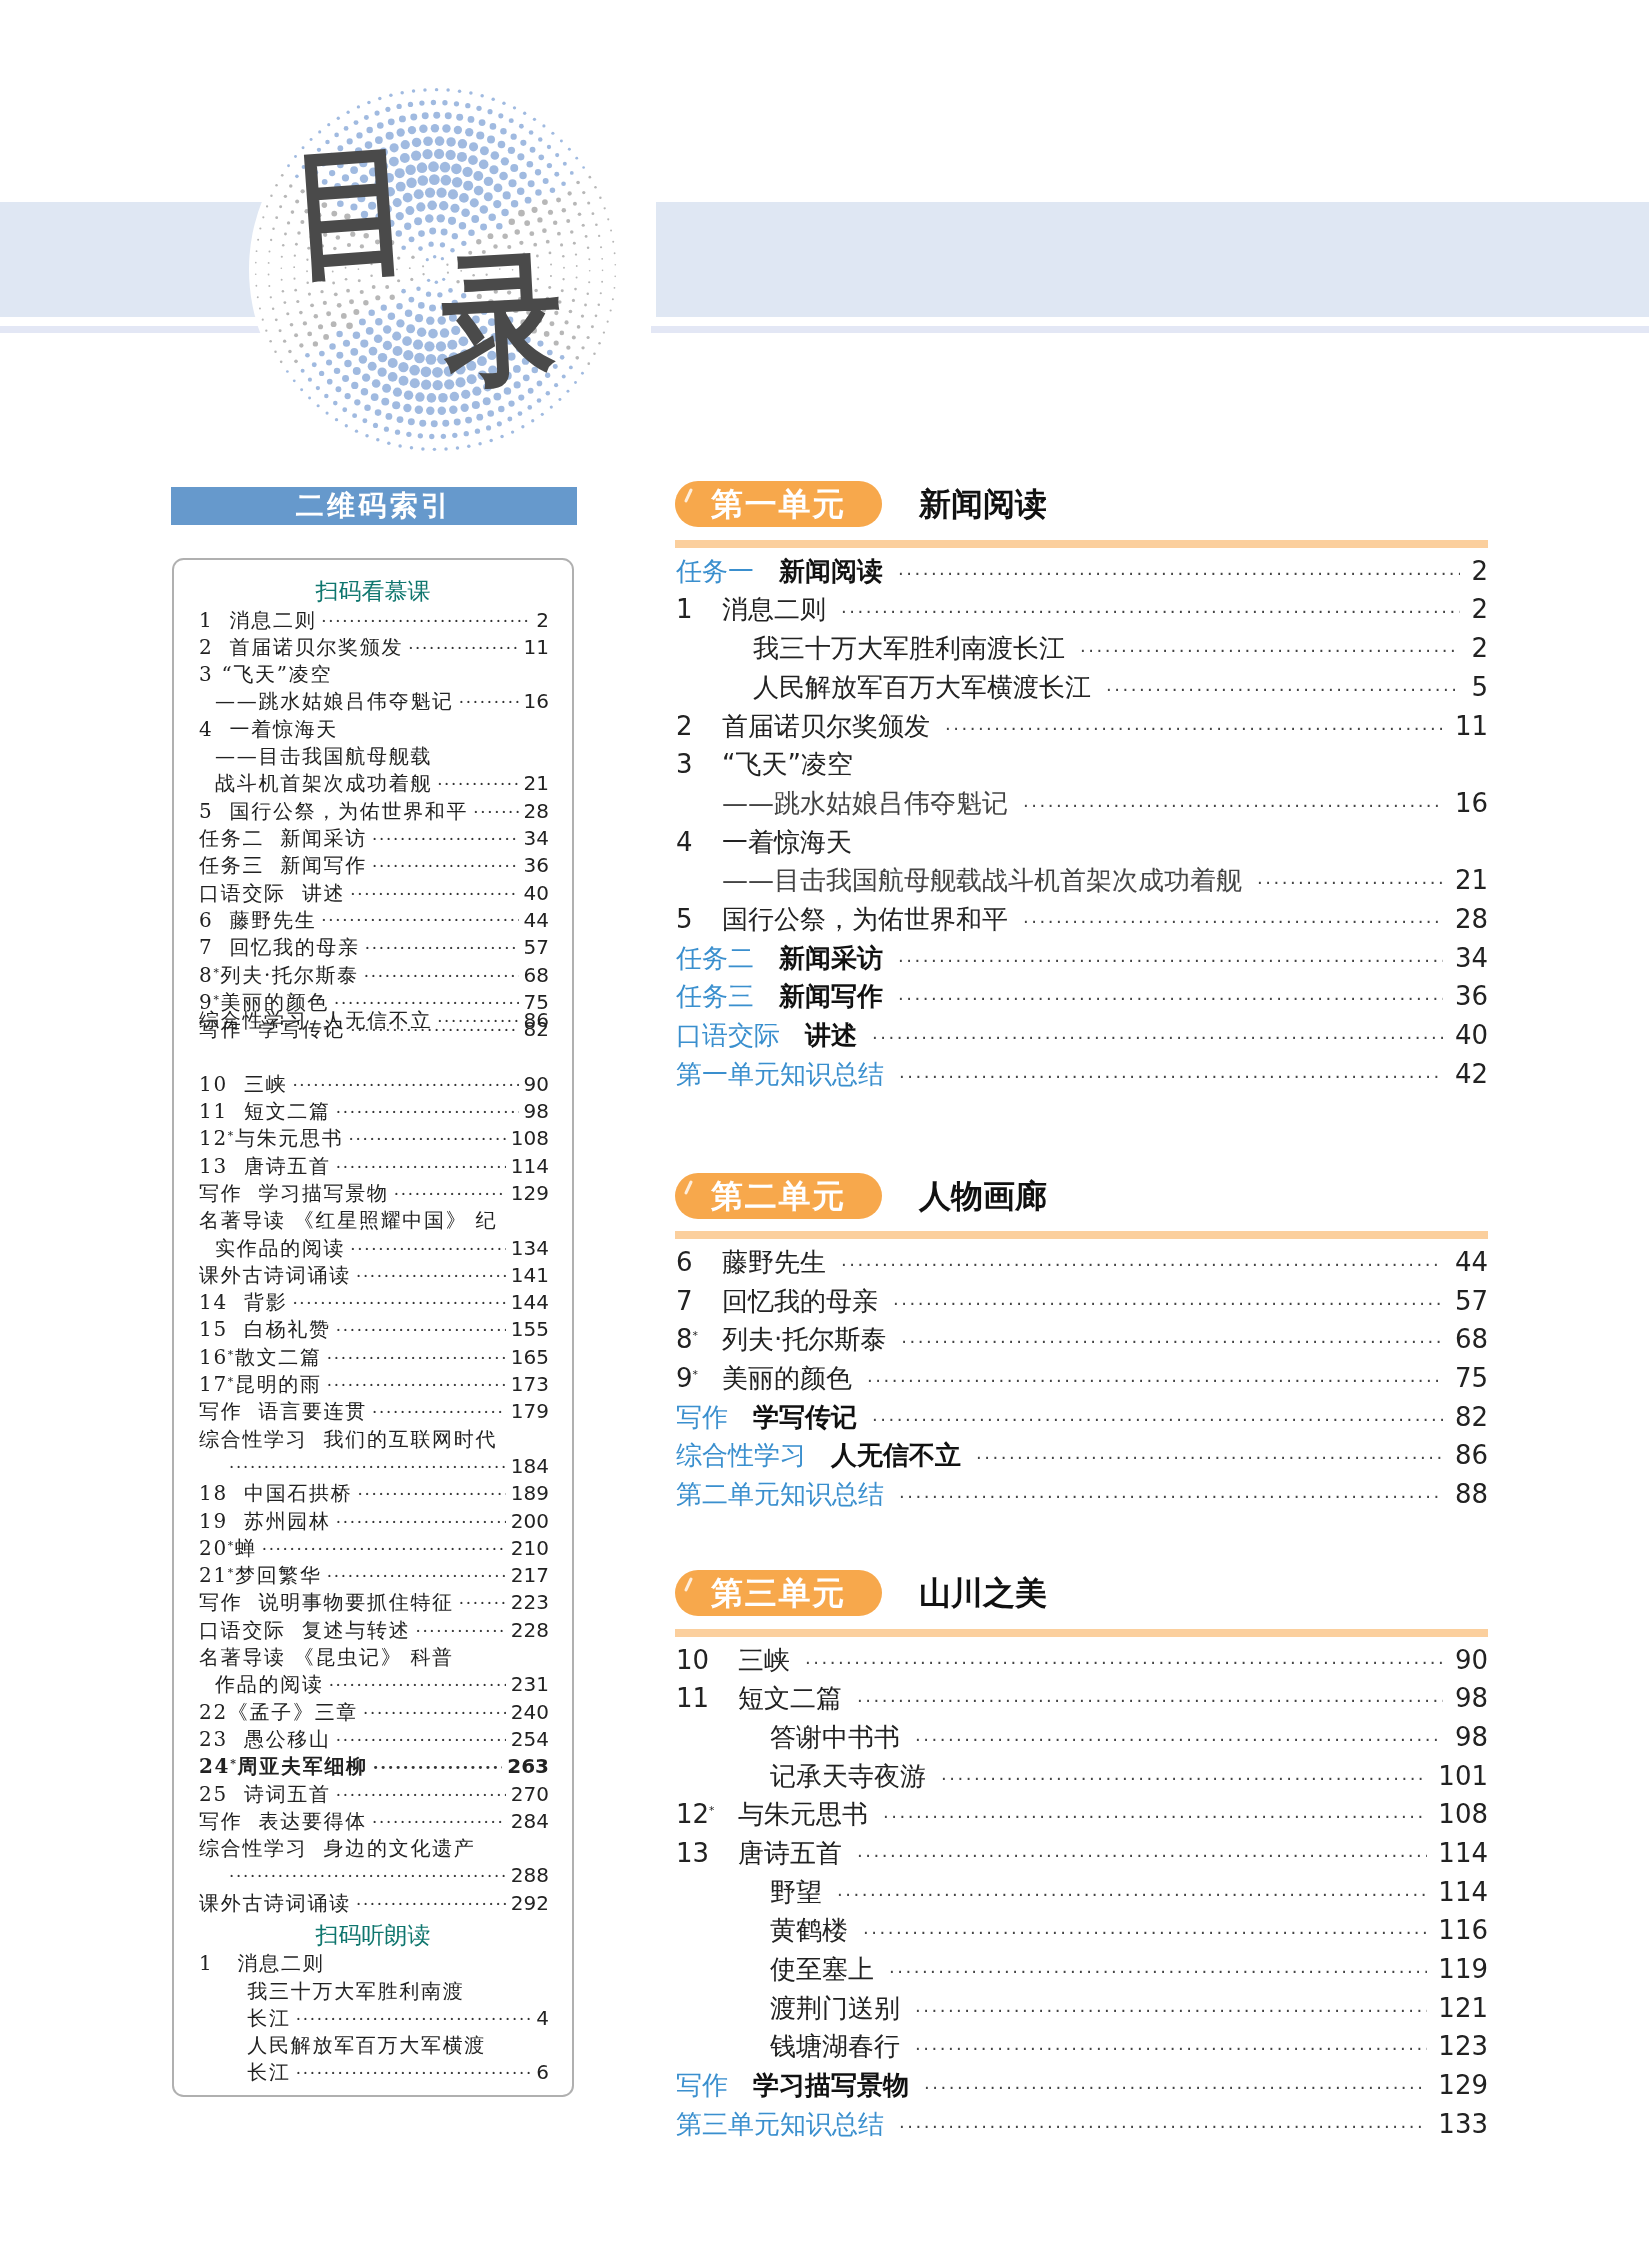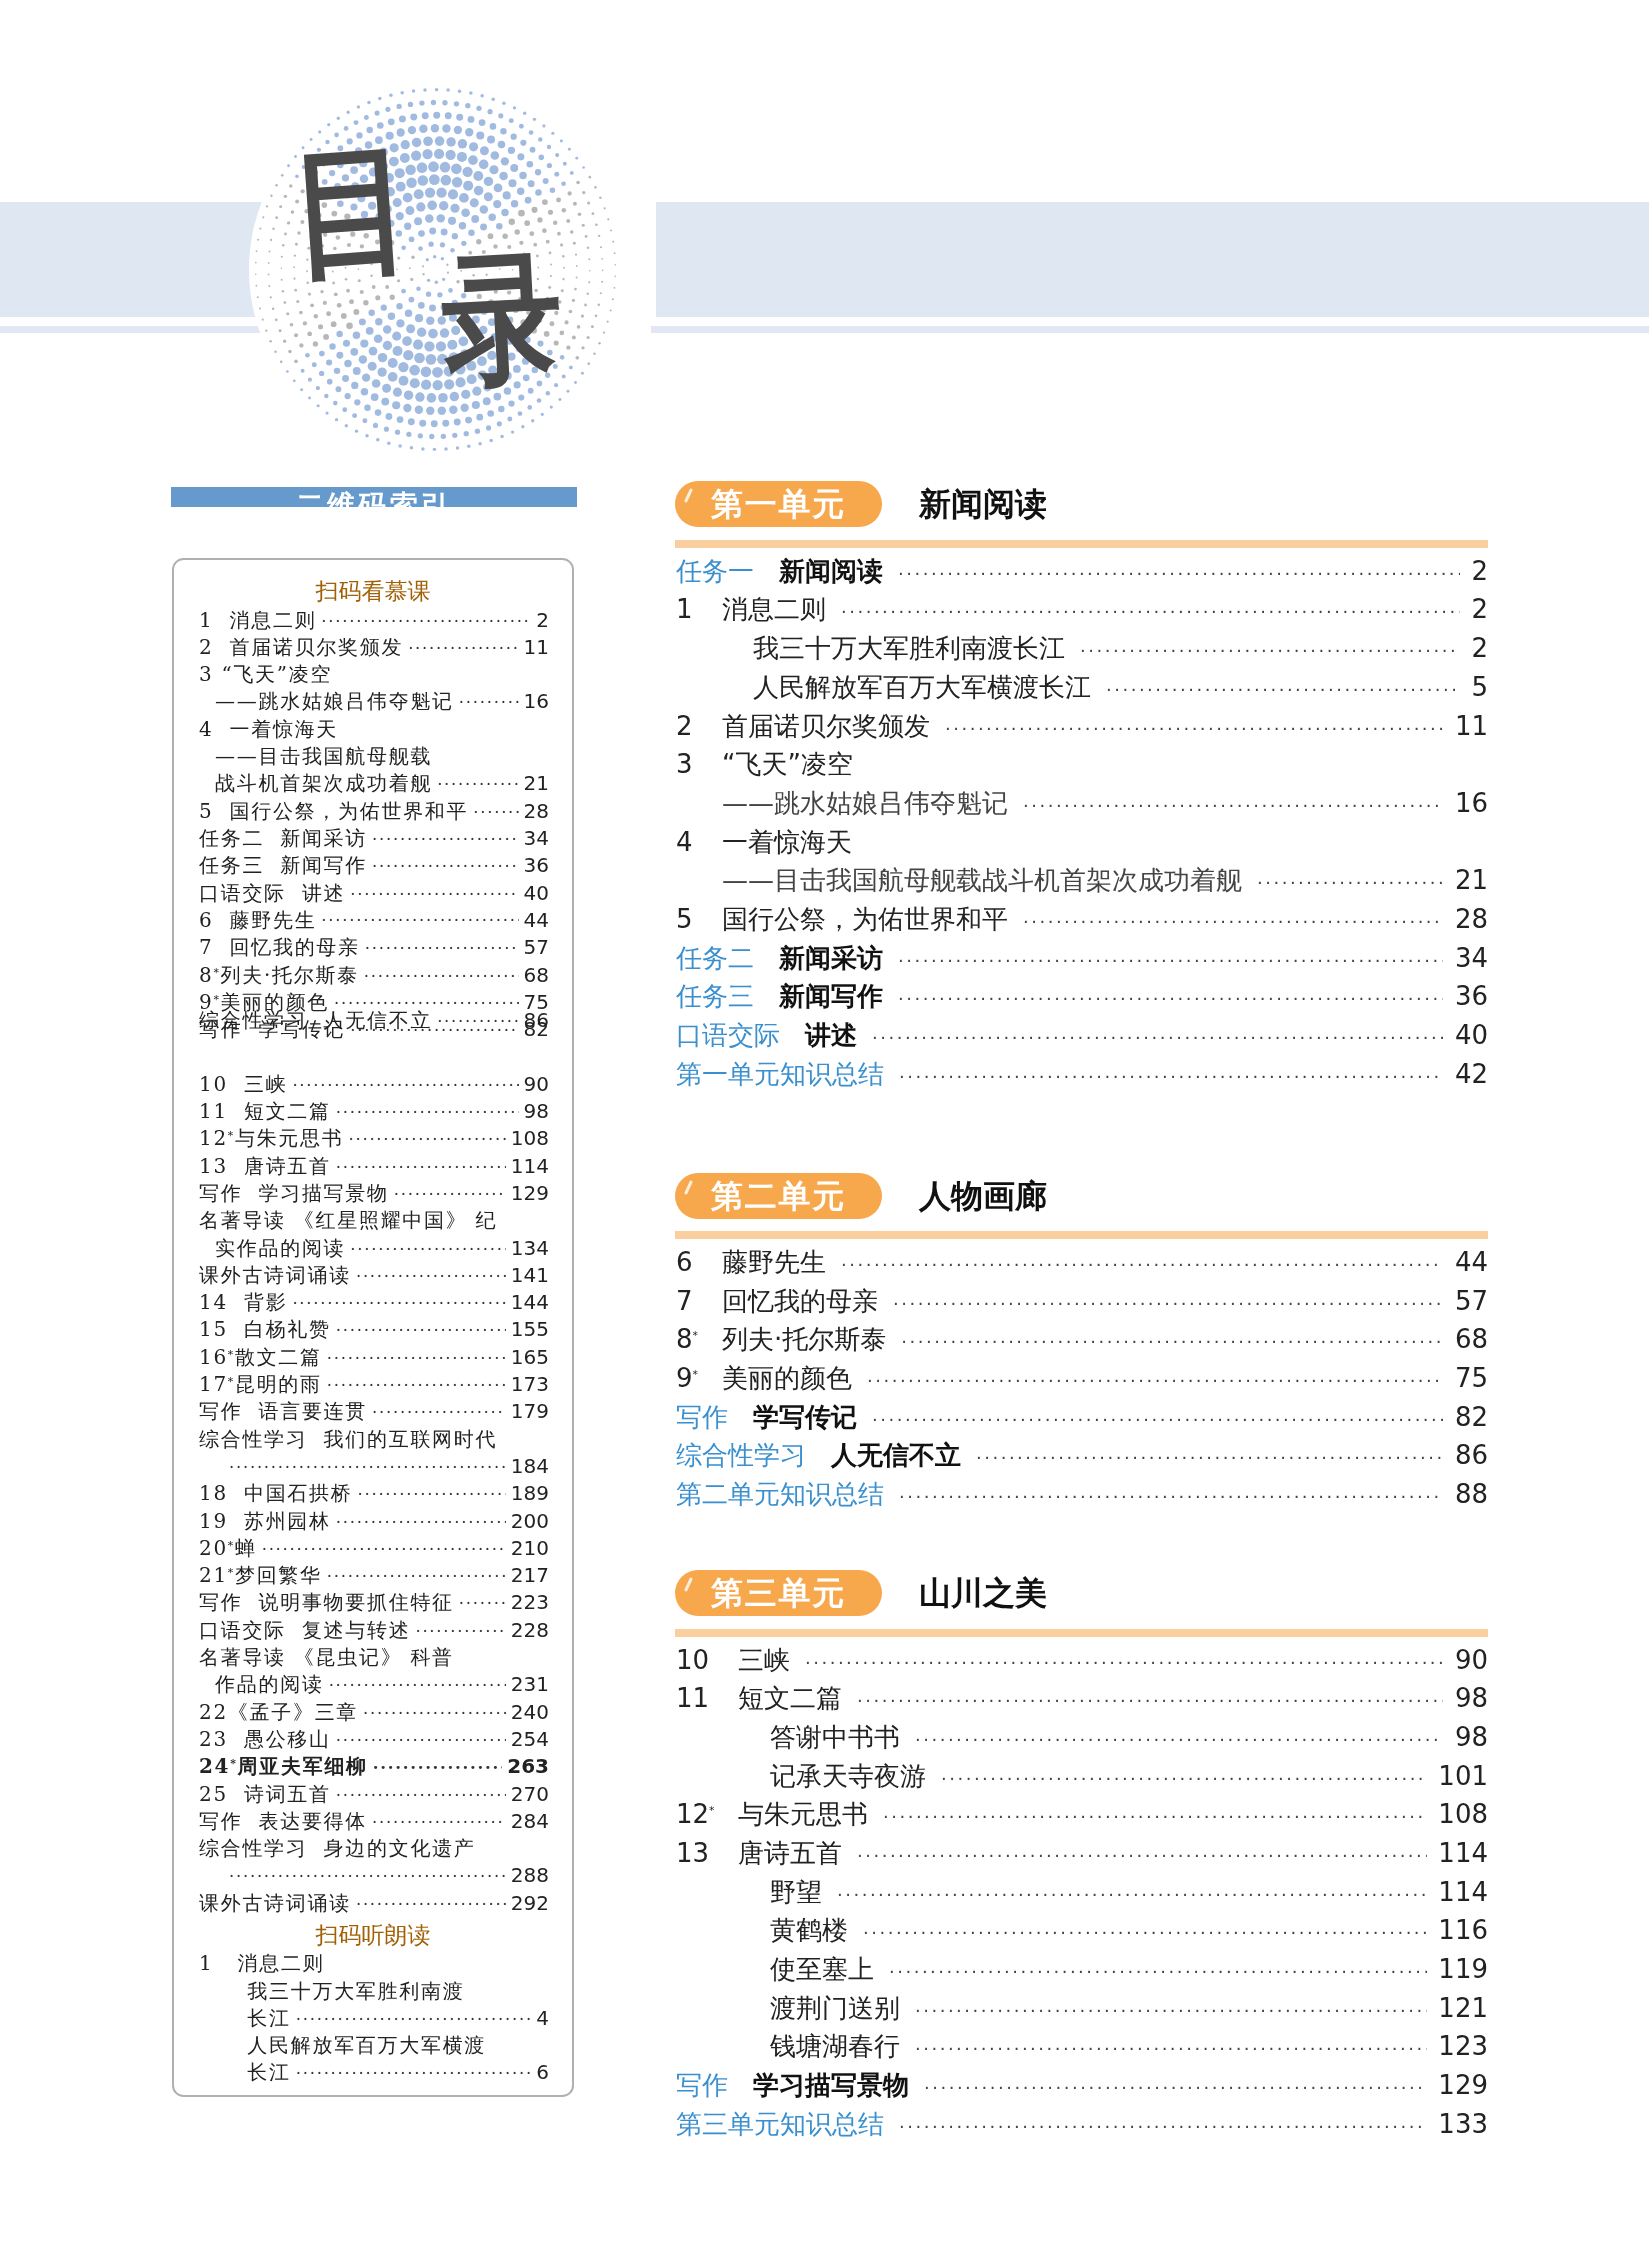--- a/index.html
+++ b/index.html
@@ -12,25 +12,25 @@
   .stripe-left { position:absolute; left:0; top:326px; width:266px; height:6.6px; background:#e3e7f5; }
   .stripe-right { position:absolute; left:651px; top:326px; width:998px; height:6.6px; background:#e3e7f5; }
   .logo-circle { position:absolute; left:249px; top:83px; width:373px; height:373px; border-radius:50%;
                  background:#ffffff; overflow:hidden; }
   .logo-circle svg { position:absolute; left:0; top:0; }
   .logo-char { position:absolute; font-family:"DejaVu Sans",sans-serif; font-weight:bold; color:#4a4a4a; line-height:1; }
   .logo-char.c1 { left:282px; top:141px; font-size:141px; transform:rotate(-4deg) scaleX(0.85); }
   .logo-char.c2 { left:432px; top:249px; font-size:141px; transform:rotate(-3deg) scaleX(0.85); }
 
   
-  .qr-header { position:absolute; left:171px; top:487px; width:406px; height:20px; background:#6699cc;
+  .qr-header { position:absolute; left:171px; top:487px; width:406px; height:38px; background:#6699cc;
                color:#fff; font-size:28px; font-weight:bold; text-align:center; line-height:38px; letter-spacing:3.3px; }
   .qr-box { position:absolute; left:172px; top:558px; width:402px; height:1539px;
             border:2.5px solid #b0b0b0; border-radius:11.6px; box-sizing:border-box; }
-  .qr-section-title { position:absolute; left:172px; width:402px; text-align:center; font-size:23px; color:#a16207; }
+  .qr-section-title { position:absolute; left:172px; width:402px; text-align:center; font-size:23px; color:#0f766e; }
   .qr-row { position:absolute; left:199px; width:350px; height:27px; font-family:"DejaVu Serif",serif;
             font-size:20px; line-height:27px; display:flex; align-items:baseline; color:#222; white-space:nowrap; }
   .qr-row .txt { flex:0 0 auto; letter-spacing:1.7px; }
   .qr-row .dots { flex:1 1 auto; overflow:hidden; margin:0 5px; color:#333; letter-spacing:1.7px; font-size:16.6px; }
   .qr-row .dots::before { content:"··································································································"; }
   .qr-row .pg { flex:0 0 auto; font-family:"DejaVu Sans",sans-serif; }
   .qr-row.nodots .dots::before { content:""; }
   sup.star { font-size:10.8px; vertical-align:top; position:relative; top:-3.3px; }
 
   

